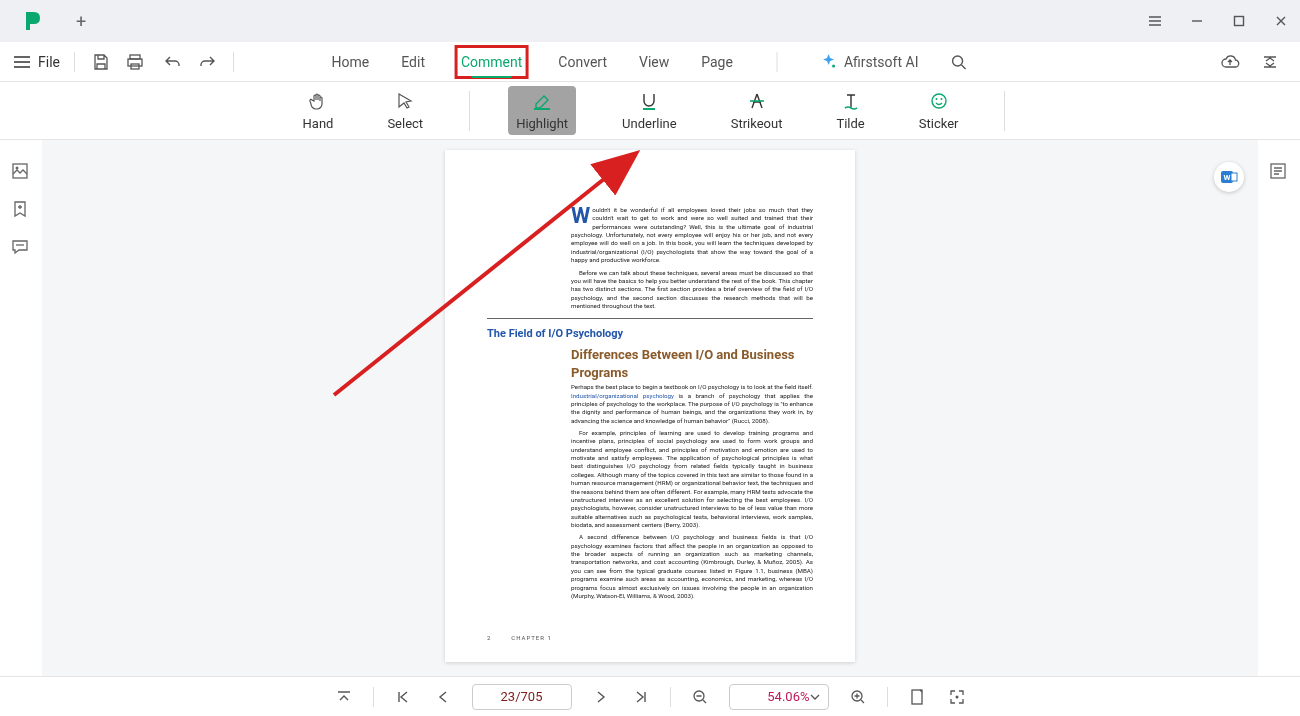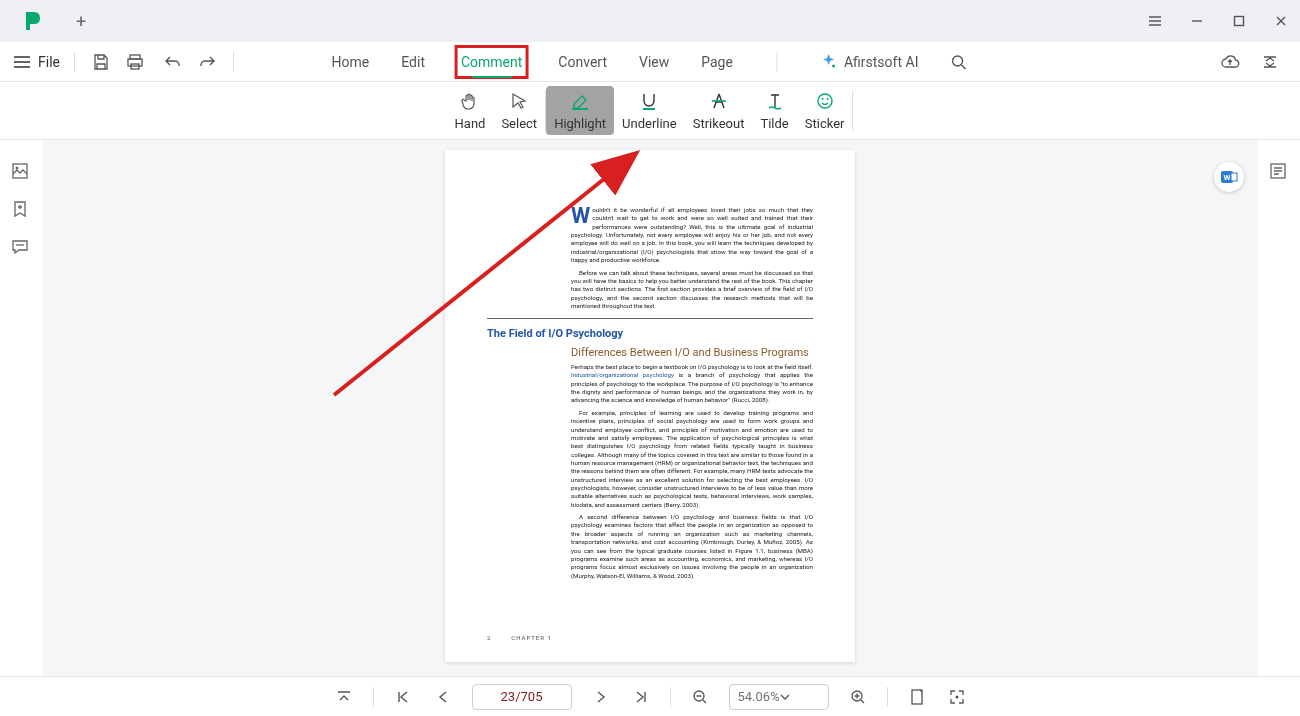--- a/index.html
+++ b/index.html
@@ -14,47 +14,47 @@
 .menubar{height:40px;border-bottom:1px solid #e5e5e5;display:flex;align-items:center;padding:0 14px;position:relative}
 .file-menu{display:flex;align-items:center;gap:8px;color:#333;font-size:14px;cursor:pointer}
 .menu-divider{width:1px;height:20px;background:#ddd;margin:0 14px}
 .icon-btn{width:24px;height:24px;display:flex;align-items:center;justify-content:center;color:#555;cursor:pointer}
 .menu-center{position:absolute;left:50%;transform:translateX(-50%);display:flex;align-items:center;gap:28px}
 .menu-item{font-size:14px;color:#555;cursor:pointer;padding:4px 2px}
 .menu-item.active{color:#0aa86e;border:3px solid #d92020;padding:6px 3px;position:relative}
 .menu-item.active::after{content:"";position:absolute;bottom:-2px;left:14px;right:14px;height:2px;background:#0aa86e}
 .menu-right{position:absolute;right:18px;display:flex;align-items:center;gap:16px}
 .ai-label{font-size:14px;color:#555;display:flex;align-items:center;gap:6px;cursor:pointer}
-.toolbar{height:58px;display:flex;align-items:center;justify-content:center;border-bottom:1px solid #e5e5e5}
+.toolbar{height:58px;display:flex;align-items:center;justify-content:center;gap:38px;border-bottom:1px solid #e5e5e5}
 .tool{display:flex;flex-direction:column;align-items:center;gap:4px;cursor:pointer;padding:4px 8px;border-radius:4px}
 .tool.selected{background:#a3a3a3}
 .tool-icon{width:22px;height:22px;display:flex;align-items:center;justify-content:center}
 .tool-label{font-size:13px;color:#333}
 .tool-divider{width:1px;height:40px;background:#ddd}
 .workspace{display:flex;height:536px;position:relative;background:#f5f6f7}
 .left-rail{width:42px;background:#fff;display:flex;flex-direction:column;align-items:center;gap:18px;padding-top:22px}
 .rail-icon{width:20px;height:20px;color:#666;cursor:pointer}
 .canvas{flex:1;display:flex;justify-content:center;padding-top:10px;position:relative;overflow:hidden}
 .page{width:410px;height:512px;background:#fff;box-shadow:0 1px 4px rgba(0,0,0,0.15);padding:56px 42px 24px;font-size:6.2px;line-height:1.35;color:#222;position:relative}
 .page .dropcap{float:left;font-size:22px;font-weight:bold;color:#2356a8;margin-right:2px;line-height:0.9}
 .page p{text-align:justify;margin-bottom:4px}
 .page hr{margin:8px 0;border:none;border-top:1px solid #666}
 .page h2{color:#2356a8;font-size:11px;font-weight:bold;margin:4px 0}
-.page h3{color:#8a5a2a;font-size:11px;font-weight:normal;margin:4px 0 2px}
+.page h3{color:#8a5a2a;font-size:13px;font-weight:bold;margin:4px 0 2px}
 .page .ind{text-indent:8px}
 .page .link{color:#2356a8}
 .page .footer{position:absolute;bottom:20px;left:42px;right:42px;font-size:6px;color:#555;letter-spacing:1px}
 .page-col{margin-left:84px}
 .right-rail{width:42px;background:#fff;display:flex;flex-direction:column;align-items:center;padding-top:22px}
 .float-badge{position:absolute;right:56px;top:22px;width:30px;height:30px;border-radius:50%;background:#fff;box-shadow:0 1px 4px rgba(0,0,0,0.2);display:flex;align-items:center;justify-content:center;color:#2b7cd3;font-size:12px;font-weight:bold}
 .arrow{position:absolute;pointer-events:none}
 .statusbar{height:40px;border-top:1px solid #e5e5e5;background:#fff;display:flex;align-items:center;justify-content:center;gap:18px}
 .status-btn{width:22px;height:22px;display:flex;align-items:center;justify-content:center;color:#555;cursor:pointer}
 .page-input{width:100px;height:26px;border:1px solid #ccc;border-radius:4px;text-align:center;font-size:13px;color:#7f1d1d}
-.zoom-select{width:100px;height:26px;border:1px solid #ccc;border-radius:4px;font-size:13px;color:#737373;display:flex;align-items:center;justify-content:flex-start;padding:0 8px;cursor:pointer}
+.zoom-select{width:100px;height:26px;border:1px solid #ccc;border-radius:4px;font-size:13px;color:#be185d;display:flex;align-items:center;justify-content:flex-end;padding:0 8px;cursor:pointer}
 .status-divider{width:1px;height:20px;background:#ddd}
 svg{display:block}
 </style>
 </head>
 <body>
 
 <div class="titlebar">
   <div class="logo">
     <svg width="24" height="24" viewBox="0 0 24 24">
         <path d="M6 3 L14 3 Q20 3 20 9 Q20 15 14 15 L10 15 L10 21 L6 21 Z" fill="#0aa86e"></path>

